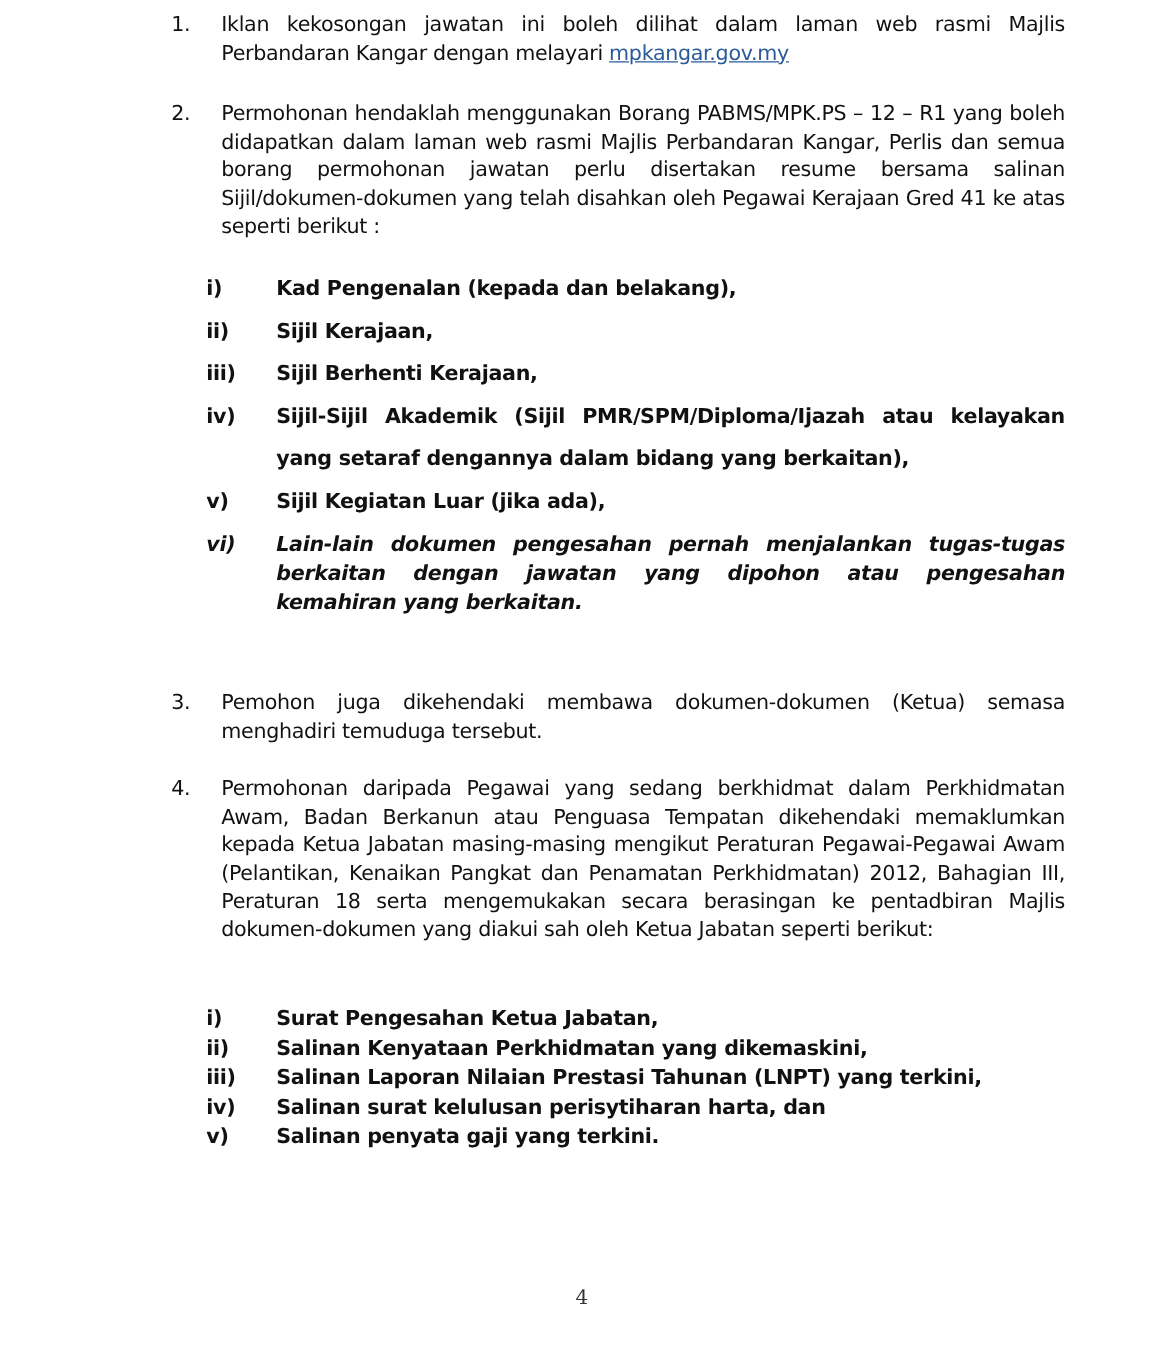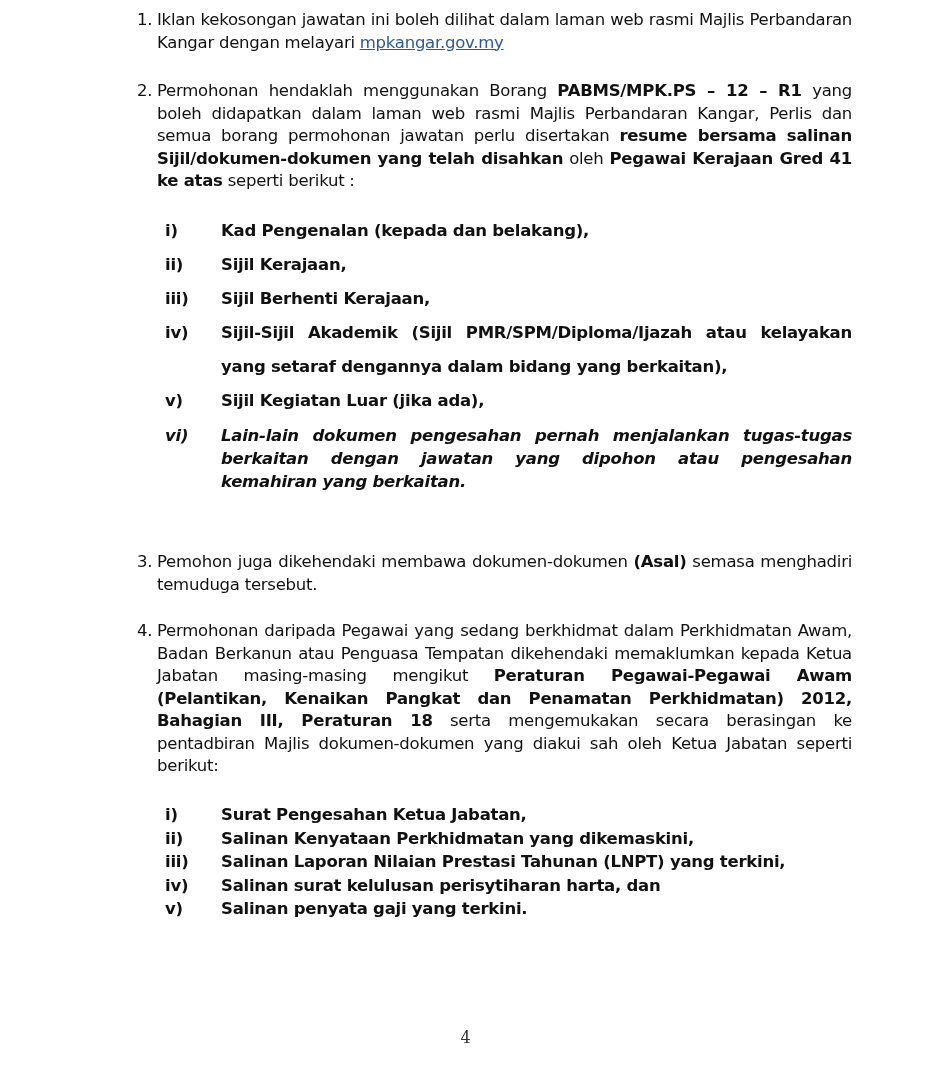--- a/index.html
+++ b/index.html
@@ -29,29 +29,29 @@
     letter-spacing: -0.25px;
     text-align: justify;
   }
   .para .num {
     position: absolute;
     left: 0;
     top: 0;
     width: 28px;
   }
   .para .body {
-    margin-left: 20px;
+    margin-left: 40px;
     text-align: justify;
     text-align-last: left;
   }
   .link {
     color: #2a5a9a;
     text-decoration: underline;
   }
-  b { font-weight: bold; }
+  b { font-weight: normal; }
 
   .sublist {
     position: absolute;
     left: 165px;
     width: 687px;
     font-size: 16.5px;
     font-weight: bold;
     letter-spacing: -0.25px;
   }
   .sub-item {
@@ -121,21 +121,21 @@
       <div class="text">Sijil Kegiatan Luar (jika ada),</div>
     </div>
     <div class="sub-item tight">
       <span class="roman">vi)</span>
       <div class="text wide">Lain-lain dokumen pengesahan pernah menjalankan tugas-tugas berkaitan dengan jawatan yang dipohon atau pengesahan kemahiran yang berkaitan.</div>
     </div>
   </div>
 
   <div class="para" style="top:551px;">
     <span class="num">3.</span>
-    <div class="body"><span>Pemohon juga dikehendaki membawa dokumen-dokumen </span><b>(Asal)</b><span> semasa menghadiri temuduga tersebut.</span></div>
+    <div class="body"><span>Pemohon juga dikehendaki membawa dokumen-dokumen </span><b>(Ketua)</b><span> semasa menghadiri temuduga tersebut.</span></div>
   </div>
 
   <div class="para" style="top:620px;">
     <span class="num">4.</span>
     <div class="body"><span>Permohonan daripada Pegawai yang sedang berkhidmat dalam Perkhidmatan Awam, Badan Berkanun atau Penguasa Tempatan dikehendaki memaklumkan kepada Ketua Jabatan masing-masing mengikut </span><b>Peraturan Pegawai-Pegawai Awam (Pelantikan, Kenaikan Pangkat dan Penamatan Perkhidmatan) 2012, Bahagian III, Peraturan 18</b><span> serta mengemukakan secara berasingan ke pentadbiran Majlis dokumen-dokumen yang diakui sah oleh Ketua Jabatan seperti berikut:</span></div>
   </div>
 
   <div class="sublist dense" style="top:803px;">
     <div class="sub-item">
       <span class="roman">i)</span>

